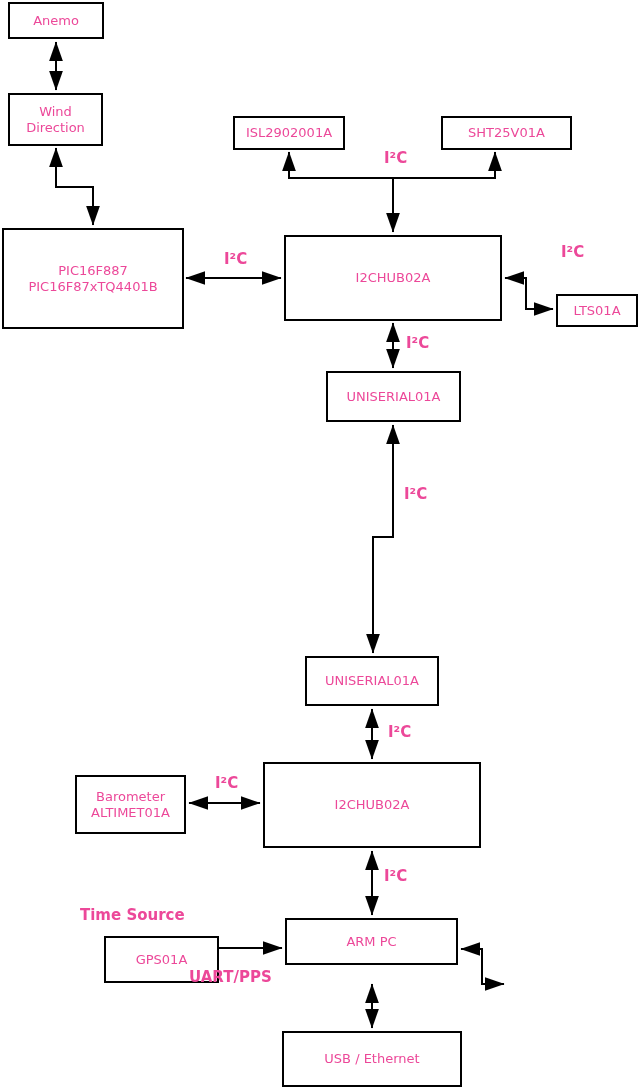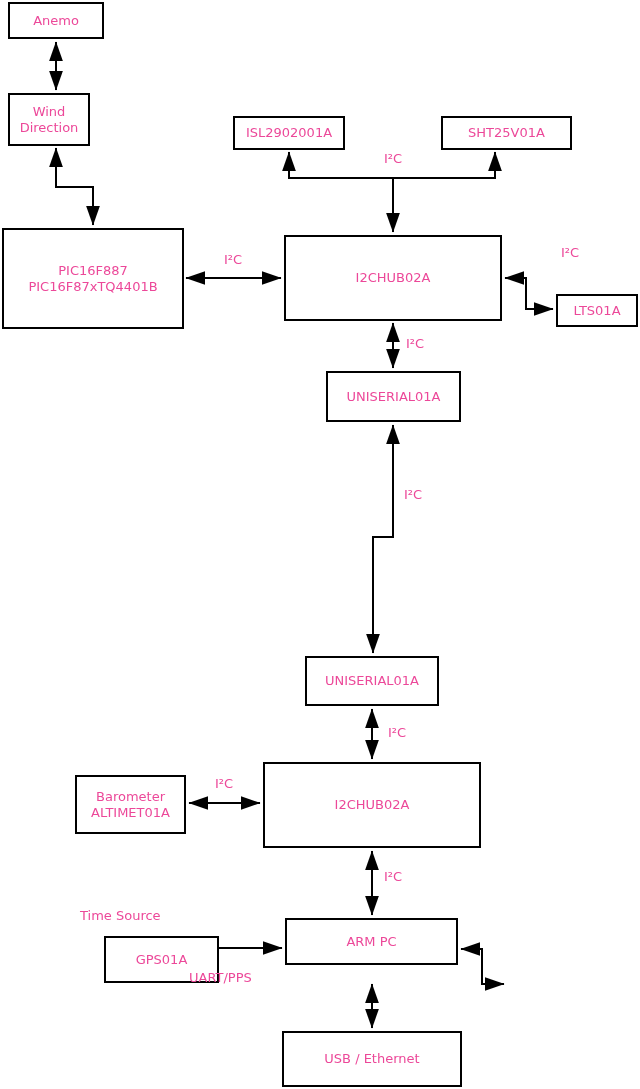--- a/index.html
+++ b/index.html
@@ -32,27 +32,28 @@
     flex-direction: column;
     align-items: center;
     justify-content: center;
     text-align: center;
     font-size: 13px;
     line-height: 16px;
     white-space: nowrap;
   }
   .edge-label {
     position: absolute;
-    font-size: 13px;
+    font-size: 15px;
     line-height: 15px;
     white-space: nowrap;
+    font-weight: bold;
   }
   
   #n-anemo        { left:   8px; top:    2px; width:  96px; height:  37px; }
-  #n-wind         { left:   8px; top:   93px; width:  82px; height:  53px; text-align: right; }
+  #n-wind         { left:   8px; top:   93px; width:  95px; height:  53px; text-align: right; }
   #n-pic          { left:   2px; top:  228px; width: 182px; height: 101px; }
   #n-isl          { left: 233px; top:  116px; width: 112px; height:  34px; align-items: center; }
   #n-sht          { left: 441px; top:  116px; width: 131px; height:  34px; }
   #n-hub1         { left: 284px; top:  235px; width: 218px; height:  86px; }
   #n-lts          { left: 556px; top:  294px; width:  82px; height:  33px; align-items: center; }
   #n-uni1         { left: 326px; top:  371px; width: 135px; height:  51px; }
   #n-uni2         { left: 305px; top:  656px; width: 134px; height:  50px; }
   #n-baro         { left:  75px; top:  775px; width: 111px; height:  59px; }
   #n-hub2         { left: 263px; top:  762px; width: 218px; height:  86px; }
   #n-gps          { left:  67px; top:  936px; width: 115px; height:  47px; margin-left: 37px; }

